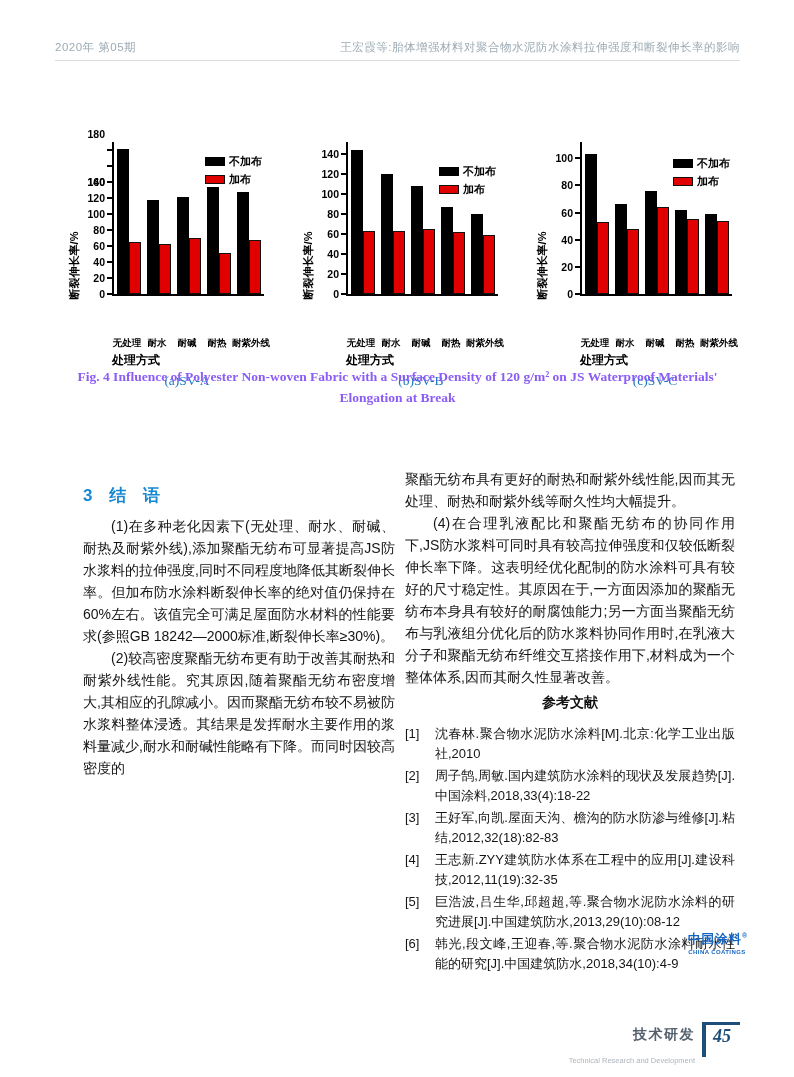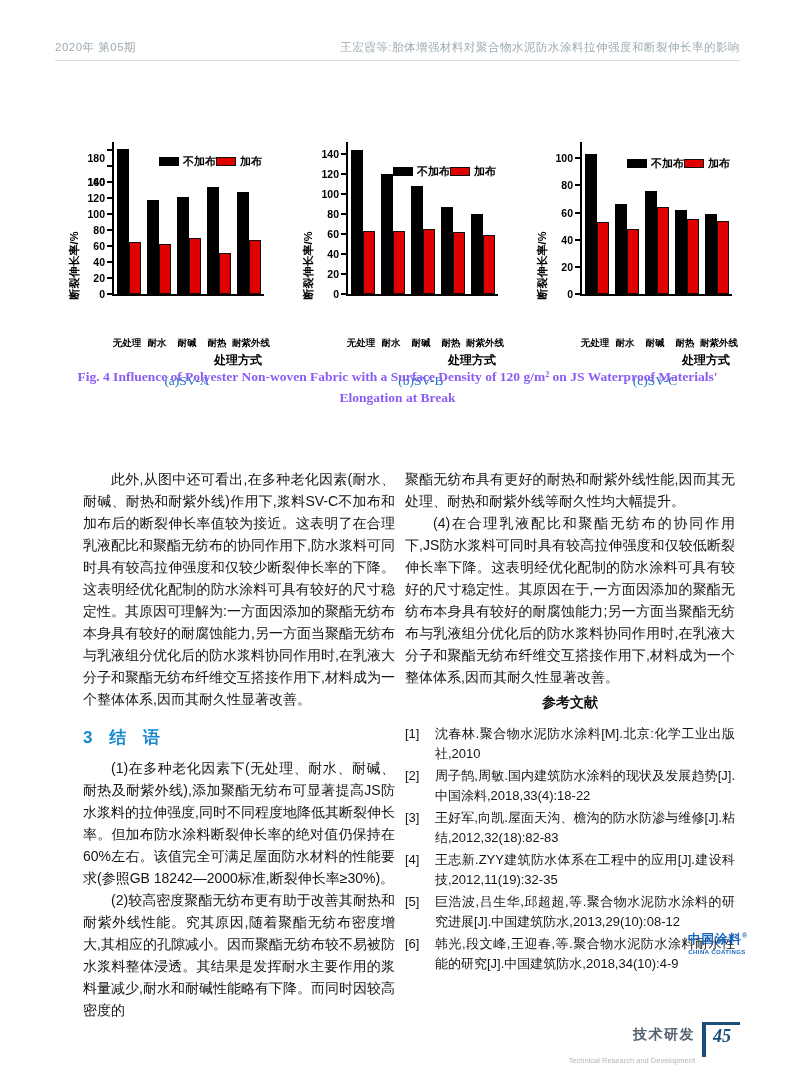--- a/index.html
+++ b/index.html
@@ -29,30 +29,30 @@
     position:relative;width:150px;height:152px;
     border-left:2px solid #000;border-bottom:2px solid #000;
   }
   .ytick{position:absolute;left:-7px;width:5px;height:2px;background:#000;}
   .yticklab{
     position:absolute;right:calc(100% + 9px);transform:translateY(6px);
     font-size:10.5px;font-weight:600;color:#000;white-space:nowrap;
   }
   .bar{position:absolute;bottom:0;}
   .bar.outlined{box-sizing:border-box;border:1px solid #111;}
-  .legend{position:absolute;display:flex;flex-direction:row;row-gap:3px;}
+  .legend{position:absolute;display:flex;flex-direction:column;row-gap:3px;}
   .legend-row{display:flex;align-items:center;column-gap:4px;}
   .legend-swatch{width:20px;height:9px;box-sizing:border-box;}
   .legend-label{font-size:11px;font-weight:700;color:#000;white-space:nowrap;}
   .xrow{display:flex;width:150px;margin-top:3px;}
   .xrow span{
     flex:0 0 30px;text-align:center;font-size:9.5px;font-weight:600;
     white-space:nowrap;color:#000;margin-top:38px;
   }
-  .xlab{width:150px;text-align:right;font-size:12px;font-weight:700;margin-top:2px;color:#000;}
+  .xlab{width:150px;text-align:left;font-size:12px;font-weight:700;margin-top:2px;color:#000;}
   .chart-sub{
     width:150px;text-align:center;margin-top:4px;
     font-family:"Liberation Serif",serif;font-size:13.5px;color:#1c76c0;
   }
   
   .fig-caption{position:absolute;left:55px;top:349px;width:685px;text-align:center;}
   .fig-caption-cn{font-size:14px;font-weight:700;color:#111;}
   .fig-caption-en{
     margin:17px auto 0;width:640px;
     font-family:"Liberation Serif",serif;font-weight:700;font-size:13.5px;
@@ -120,21 +120,21 @@
             <div class="yticklab" style="bottom: 64px;">80</div>
             <div class="ytick" style="bottom: 79px;"></div>
             <div class="yticklab" style="bottom: 80px;">100</div>
             <div class="ytick" style="bottom: 95px;"></div>
             <div class="yticklab" style="bottom: 96px;">120</div>
             <div class="ytick" style="bottom: 111px;"></div>
             <div class="yticklab" style="bottom: 112px;">140</div>
             <div class="ytick" style="bottom: 127px;"></div>
             <div class="yticklab" style="bottom: 112px;">160</div>
             <div class="ytick" style="bottom: 143px;"></div>
-            <div class="yticklab" style="bottom: 136px;">180</div>
+            <div class="yticklab" style="bottom: 160px;">180</div>
             <div class="bar" style="left: 3px; width: 12px; height: 144.8px; background: rgb(0, 0, 0);"></div>
             <div class="bar outlined" style="left: 15px; width: 12px; height: 52px; background: rgb(224, 0, 0);"></div>
             <div class="bar" style="left: 33px; width: 12px; height: 93.6px; background: rgb(0, 0, 0);"></div>
             <div class="bar outlined" style="left: 45px; width: 12px; height: 50.4px; background: rgb(224, 0, 0);"></div>
             <div class="bar" style="left: 63px; width: 12px; height: 96.8px; background: rgb(0, 0, 0);"></div>
             <div class="bar outlined" style="left: 75px; width: 12px; height: 56px; background: rgb(224, 0, 0);"></div>
             <div class="bar" style="left: 93px; width: 12px; height: 107.2px; background: rgb(0, 0, 0);"></div>
             <div class="bar outlined" style="left: 105px; width: 12px; height: 40.8px; background: rgb(224, 0, 0);"></div>
             <div class="bar" style="left: 123px; width: 12px; height: 102.4px; background: rgb(0, 0, 0);"></div>
             <div class="bar outlined" style="left: 135px; width: 12px; height: 54.4px; background: rgb(224, 0, 0);"></div>
@@ -270,21 +270,20 @@
       </div>
     </div>
 </div>
 
 <div class="fig-caption">
   <div class="fig-caption-en">Fig. 4   Influence of Polyester Non-woven Fabric with a Surface Density of 120 g/m² on JS Waterproof Materials' Elongation at Break</div>
 </div>
 
 <div class="body-cols">
   <div class="col-left">
-    <p class="para">此外,从图中还可看出,在多种老化因素(耐水、耐碱、耐热和耐紫外线)作用下,浆料SV-C不加布和加布后的断裂伸长率值较为接近。这表明了在合理乳液配比和聚酯无纺布的协同作用下,防水浆料可同时具有较高拉伸强度和仅较少断裂伸长率的下降。这表明经优化配制的防水涂料可具有较好的尺寸稳定性。其原因可理解为:一方面因添加的聚酯无纺布本身具有较好的耐腐蚀能力,另一方面当聚酯无纺布与乳液组分优化后的防水浆料协同作用时,在乳液大分子和聚酯无纺布纤维交互搭接作用下,材料成为一个整体体系,因而其耐久性显著改善。</p>
     <div class="sec-heading">3 结 语</div>
     <p class="para">(1)在多种老化因素下(无处理、耐水、耐碱、耐热及耐紫外线),添加聚酯无纺布可显著提高JS防水浆料的拉伸强度,同时不同程度地降低其断裂伸长率。但加布防水涂料断裂伸长率的绝对值仍保持在60%左右。该值完全可满足屋面防水材料的性能要求(参照GB 18242—2000标准,断裂伸长率≥30%)。</p>
     <p class="para">(2)较高密度聚酯无纺布更有助于改善其耐热和耐紫外线性能。究其原因,随着聚酯无纺布密度增大,其相应的孔隙减小。因而聚酯无纺布较不易被防水浆料整体浸透。其结果是发挥耐水主要作用的浆料量减少,耐水和耐碱性能略有下降。而同时因较高密度的</p>
   </div>
   <div class="col-right">
     <p class="para no-indent">聚酯无纺布具有更好的耐热和耐紫外线性能,因而其无处理、耐热和耐紫外线等耐久性均大幅提升。</p>
     <p class="para">(4)在合理乳液配比和聚酯无纺布的协同作用下,JS防水浆料可同时具有较高拉伸强度和仅较低断裂伸长率下降。这表明经优化配制的防水涂料可具有较好的尺寸稳定性。其原因在于,一方面因添加的聚酯无纺布本身具有较好的耐腐蚀能力;另一方面当聚酯无纺布与乳液组分优化后的防水浆料协同作用时,在乳液大分子和聚酯无纺布纤维交互搭接作用下,材料成为一个整体体系,因而其耐久性显著改善。</p>
     <div class="refs-heading">参考文献</div>
     <div id="refs-list">
         <div class="ref-item">

